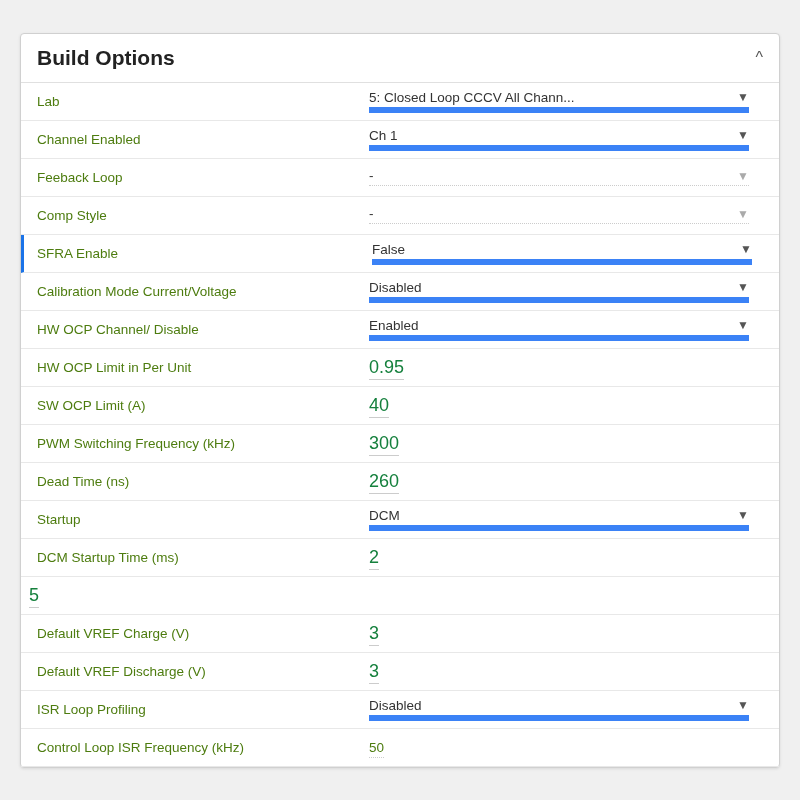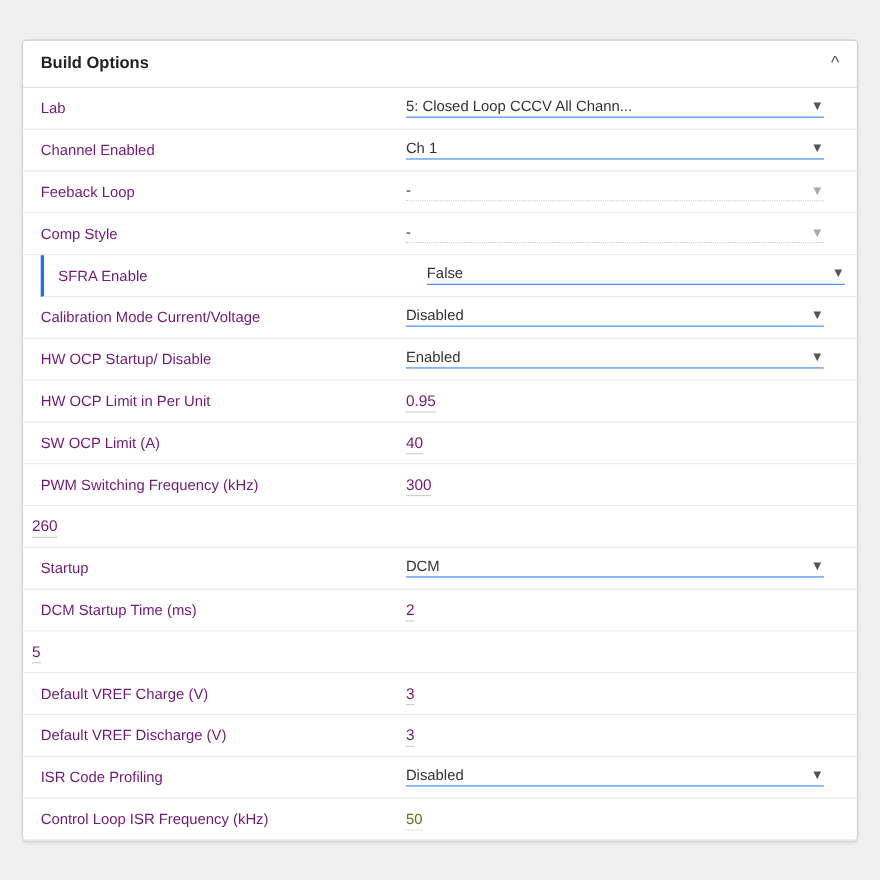--- a/index.html
+++ b/index.html
@@ -30,48 +30,47 @@
     .panel-header {
       display: flex;
       justify-content: space-between;
       align-items: center;
       padding: 12px 16px;
       border-bottom: 1px solid #e0e0e0;
     }
 
     .panel-title {
       font-weight: 700;
-      font-size: 15px;
+      font-size: 21px;
       color: #222;
     }
 
     .chevron-up {
       font-size: 16px;
       color: #555;
     }
 
     .form-row {
       display: flex;
       align-items: center;
       border-bottom: 1px solid #e8e8e8;
       min-height: 38px;
       position: relative;
     }
 
     .form-row.highlighted {
       border-left: 3px solid #1a73e8;
-      margin-left: 16px;
     }
 
     .form-label {
       flex: 0 0 auto;
       width: 340px;
       padding: 8px 16px;
       font-size: 13.5px;
-      color: #701a75;
+      color: #4d7c0f;
     }
 
     .form-row.highlighted .form-label {
       padding-left: 13px;
     }
 
     .form-value {
       flex: 1;
       padding: 6px 8px;
       font-size: 13.5px;
@@ -84,40 +83,40 @@
     }
 
     .select-arrow {
       color: #555;
       font-size: 12px;
       margin-left: 8px;
       flex-shrink: 0;
     }
 
     .form-input-text {
-      color: #701a75;
-      font-size: 14px;
+      color: #15803d;
+      font-size: 18px;
       border-bottom: 1px solid #ccc;
       padding-bottom: 2px;
       width: 100%;
     }
 
     .form-input-disabled {
       color: #4d7c0f;
       font-size: 13.5px;
       border-bottom: 1px dotted #ccc;
       padding-bottom: 2px;
       width: 100%;
     }
 
     .dropdown-value-container {
       display: flex;
       align-items: flex-start;
       width: 380px;
-      border-bottom: 1px solid #3b82f6;
+      border-bottom: 6px solid #3b82f6;
       padding-bottom: 2px;
       cursor: pointer;
       justify-content: space-between;
     }
 
     .dotted-value-container {
       display: flex;
       align-items: center;
       width: 380px;
       border-bottom: 1px dotted #ccc;
@@ -183,41 +182,42 @@
       <div class="form-row">
         <div class="form-label">Calibration Mode Current/Voltage</div>
         <div class="form-value">
           <div class="dropdown-value-container">
             <span class="select-text">Disabled</span>
             <span class="select-arrow">▼</span>
           </div>
         </div>
       </div>
       <div class="form-row">
-        <div class="form-label">HW OCP Startup/ Disable</div>
+        <div class="form-label">HW OCP Channel/ Disable</div>
         <div class="form-value">
           <div class="dropdown-value-container">
             <span class="select-text">Enabled</span>
             <span class="select-arrow">▼</span>
           </div>
         </div>
       </div>
       <div class="form-row">
         <div class="form-label">HW OCP Limit in Per Unit</div>
         <div class="form-value"><span class="form-input-text">0.95</span></div>
       </div>
       <div class="form-row">
         <div class="form-label">SW OCP Limit (A)</div>
         <div class="form-value"><span class="form-input-text">40</span></div>
       </div>
       <div class="form-row">
         <div class="form-label">PWM Switching Frequency (kHz)</div>
         <div class="form-value"><span class="form-input-text">300</span></div>
       </div>
       <div class="form-row">
+        <div class="form-label">Dead Time (ns)</div>
         <div class="form-value"><span class="form-input-text">260</span></div>
       </div>
       <div class="form-row">
         <div class="form-label">Startup</div>
         <div class="form-value">
           <div class="dropdown-value-container">
             <span class="select-text">DCM</span>
             <span class="select-arrow">▼</span>
           </div>
         </div>
@@ -231,21 +231,21 @@
       </div>
       <div class="form-row">
         <div class="form-label">Default VREF Charge (V)</div>
         <div class="form-value"><span class="form-input-text">3</span></div>
       </div>
       <div class="form-row">
         <div class="form-label">Default VREF Discharge (V)</div>
         <div class="form-value"><span class="form-input-text">3</span></div>
       </div>
       <div class="form-row">
-        <div class="form-label">ISR Code Profiling</div>
+        <div class="form-label">ISR Loop Profiling</div>
         <div class="form-value">
           <div class="dropdown-value-container">
             <span class="select-text">Disabled</span>
             <span class="select-arrow">▼</span>
           </div>
         </div>
       </div>
       <div class="form-row">
         <div class="form-label">Control Loop ISR Frequency (kHz)</div>
         <div class="form-value"><span class="form-input-disabled">50</span></div>

